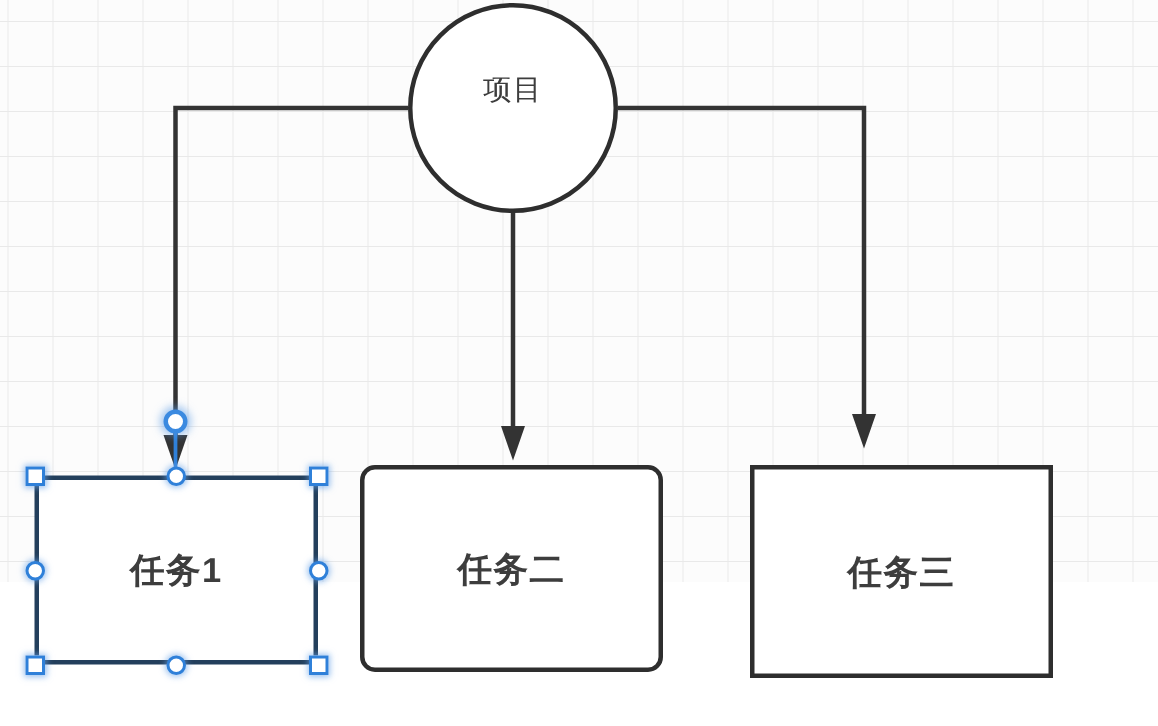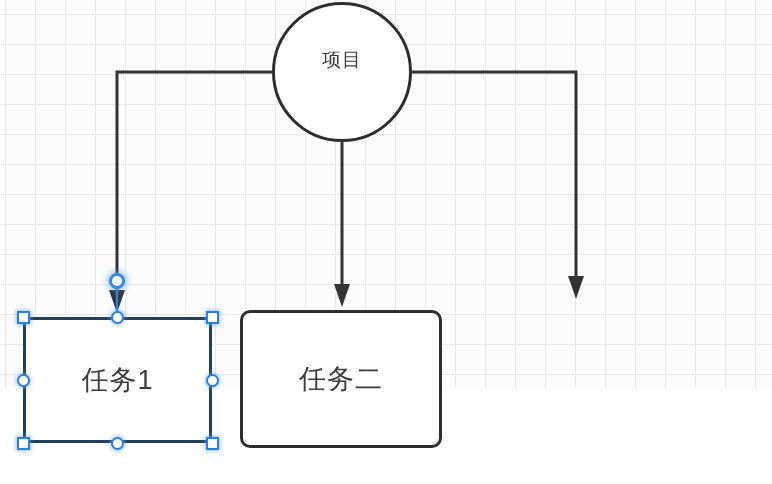--- a/index.html
+++ b/index.html
@@ -36,21 +36,21 @@
     left: 272px; top: 2px;
     width: 140px; height: 140px;
     border-radius: 50%;
   }
   .node-circle .node-label {
     position: absolute; left: 0; top: 42px;
     width: 100%; text-align: center;
     font-size: 19px; letter-spacing: 1px;
   }
   .node-rect .node-label {
-    font-size: 27px; letter-spacing: 1px;
+    font-size: 23px; letter-spacing: 1px; font-weight: bold;
   }
   .node-task1 {
     left: 23px; top: 317px;
     width: 189px; height: 126px;
     border-color: #233f5c;
     border-radius: 2px;
   }
   .node-task2 {
     left: 240px; top: 310px;
     width: 202px; height: 138px;
@@ -125,14 +125,17 @@
   <div class="handle handle-round" style="left:205.5px; top:373.5px;"></div>
   <div class="handle" style="left:205.5px; top:436.5px;"></div>
   <div class="handle handle-round" style="left:111px;   top:436.5px;"></div>
   <div class="handle" style="left:16.5px;  top:436.5px;"></div>
   <div class="handle handle-round" style="left:16.5px;  top:373.5px;"></div>
 
   <div class="node node-rect node-task2">
     <span class="node-label">任务二</span>
   </div>
 
+  <div class="node node-rect node-task3">
+    <span class="node-label">任务三</span>
+  </div>
 
 </div>
 
 </body></html>

